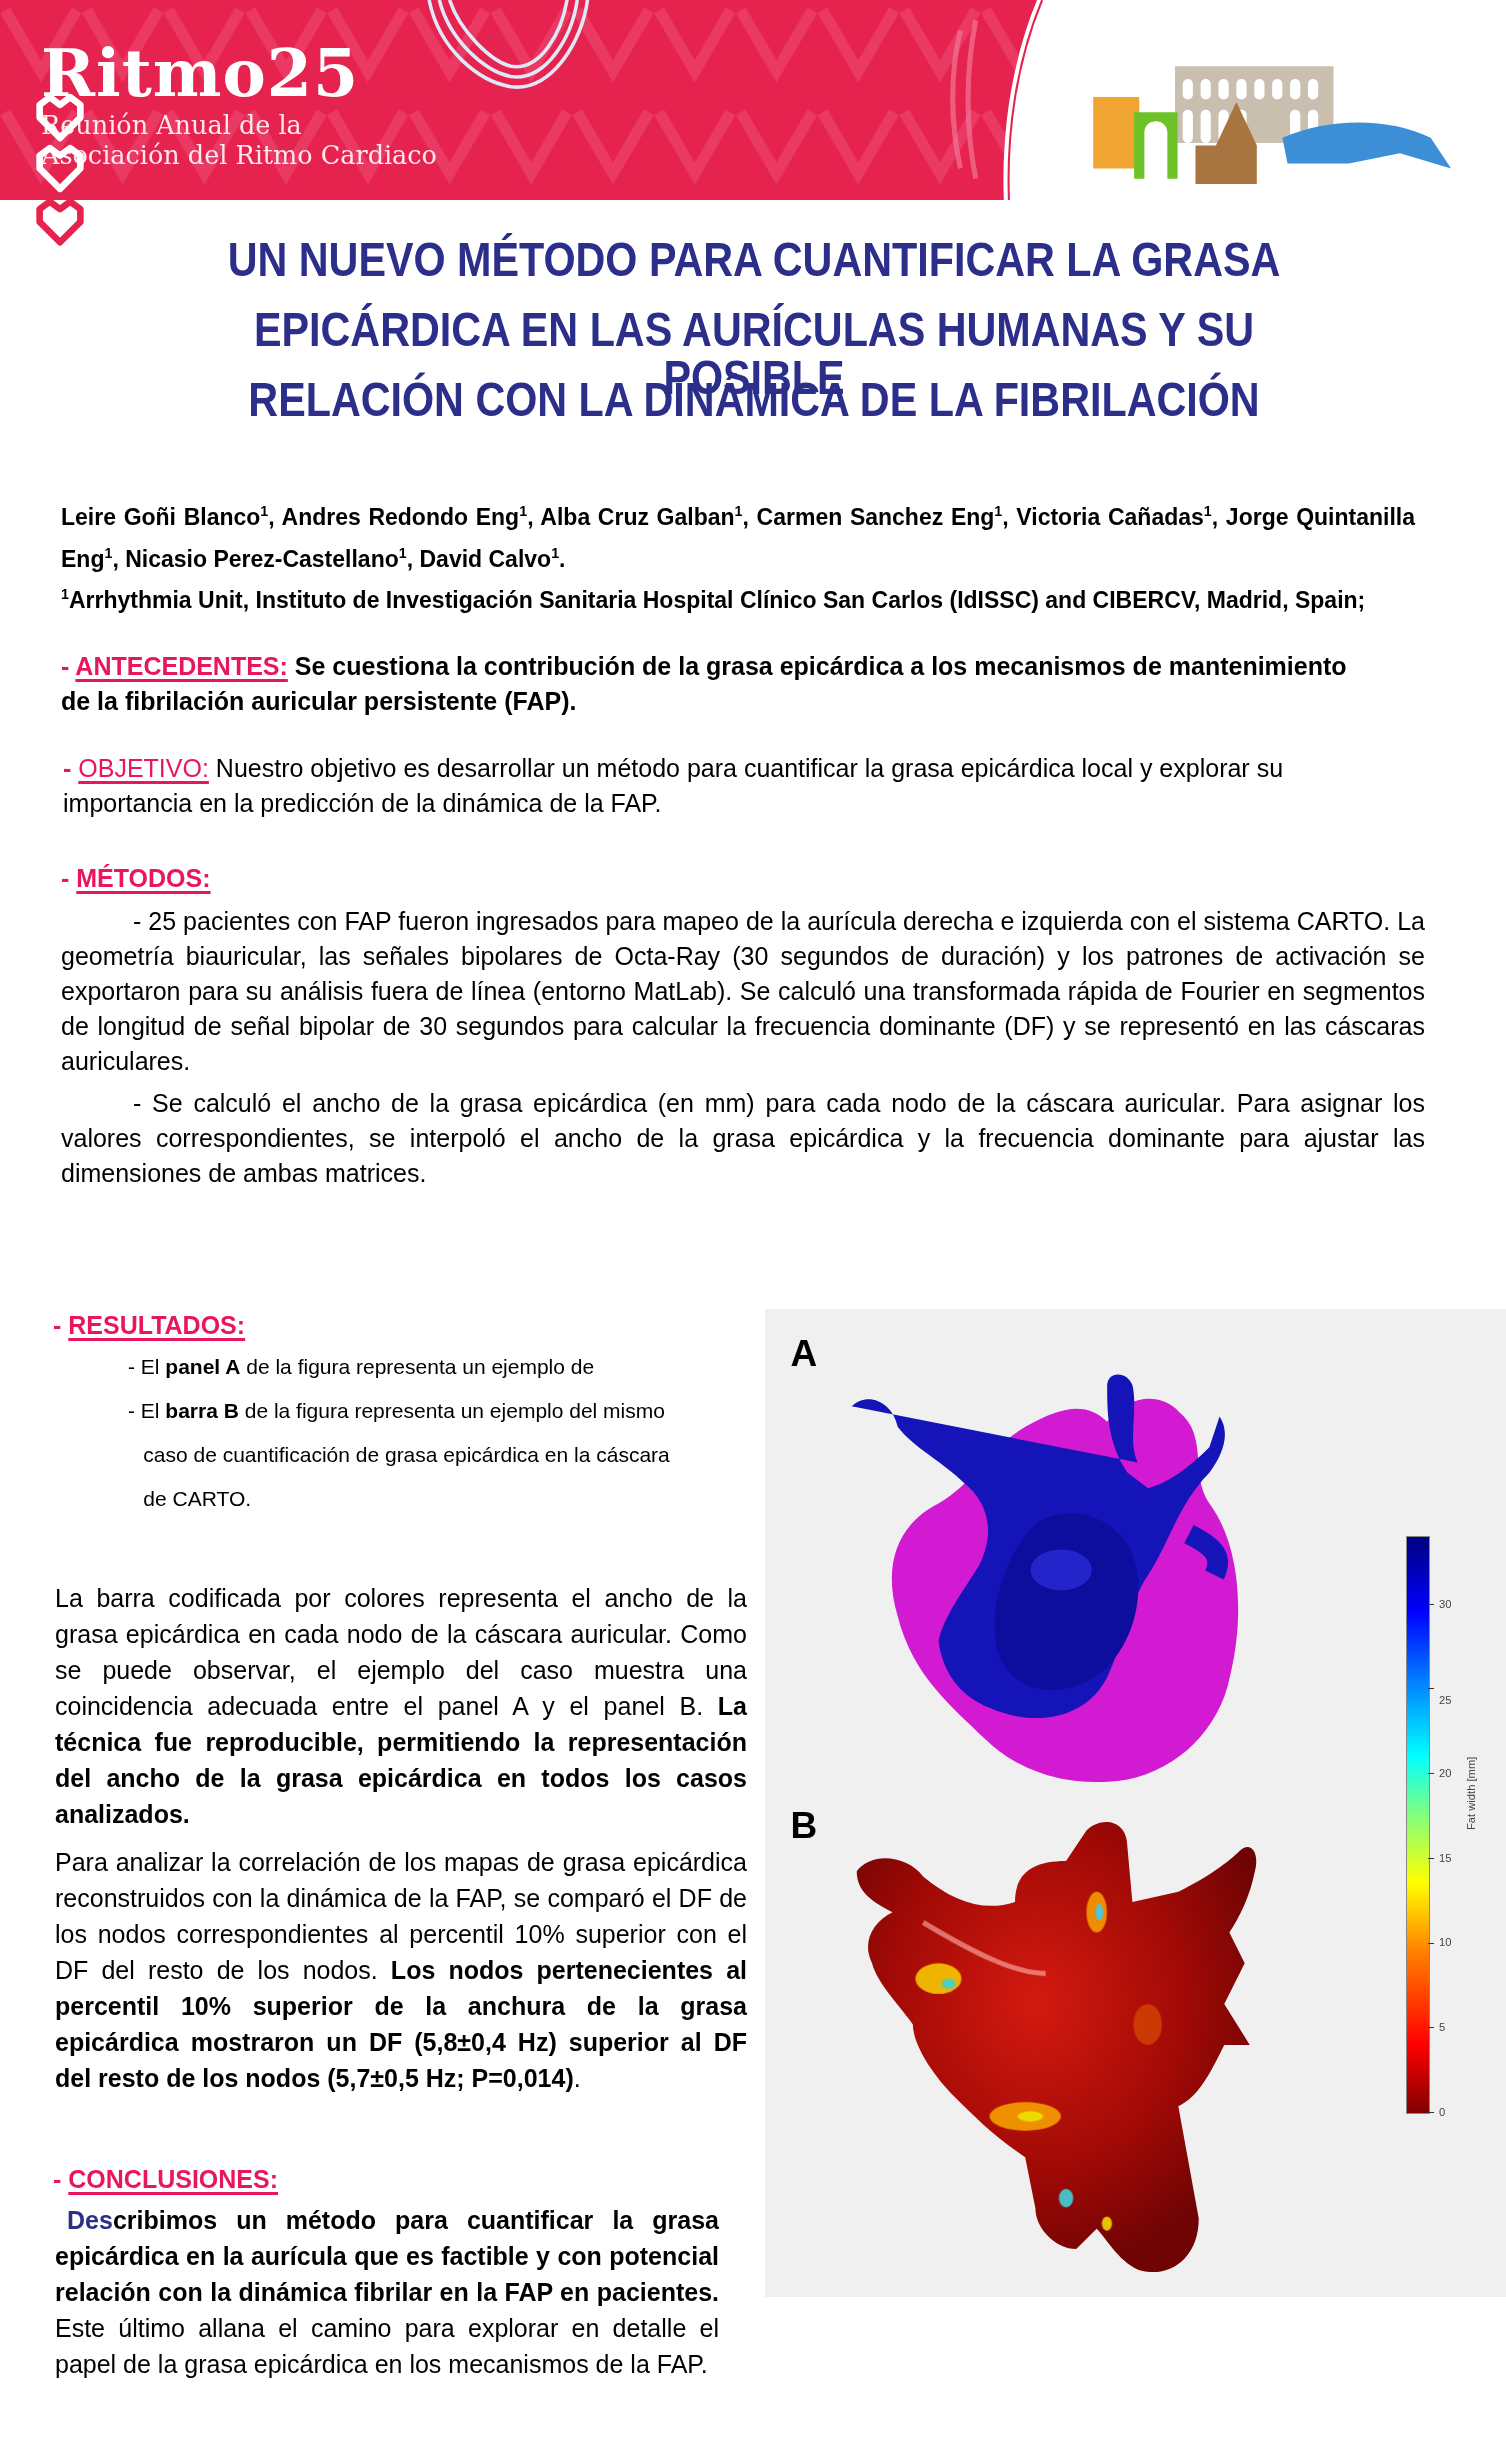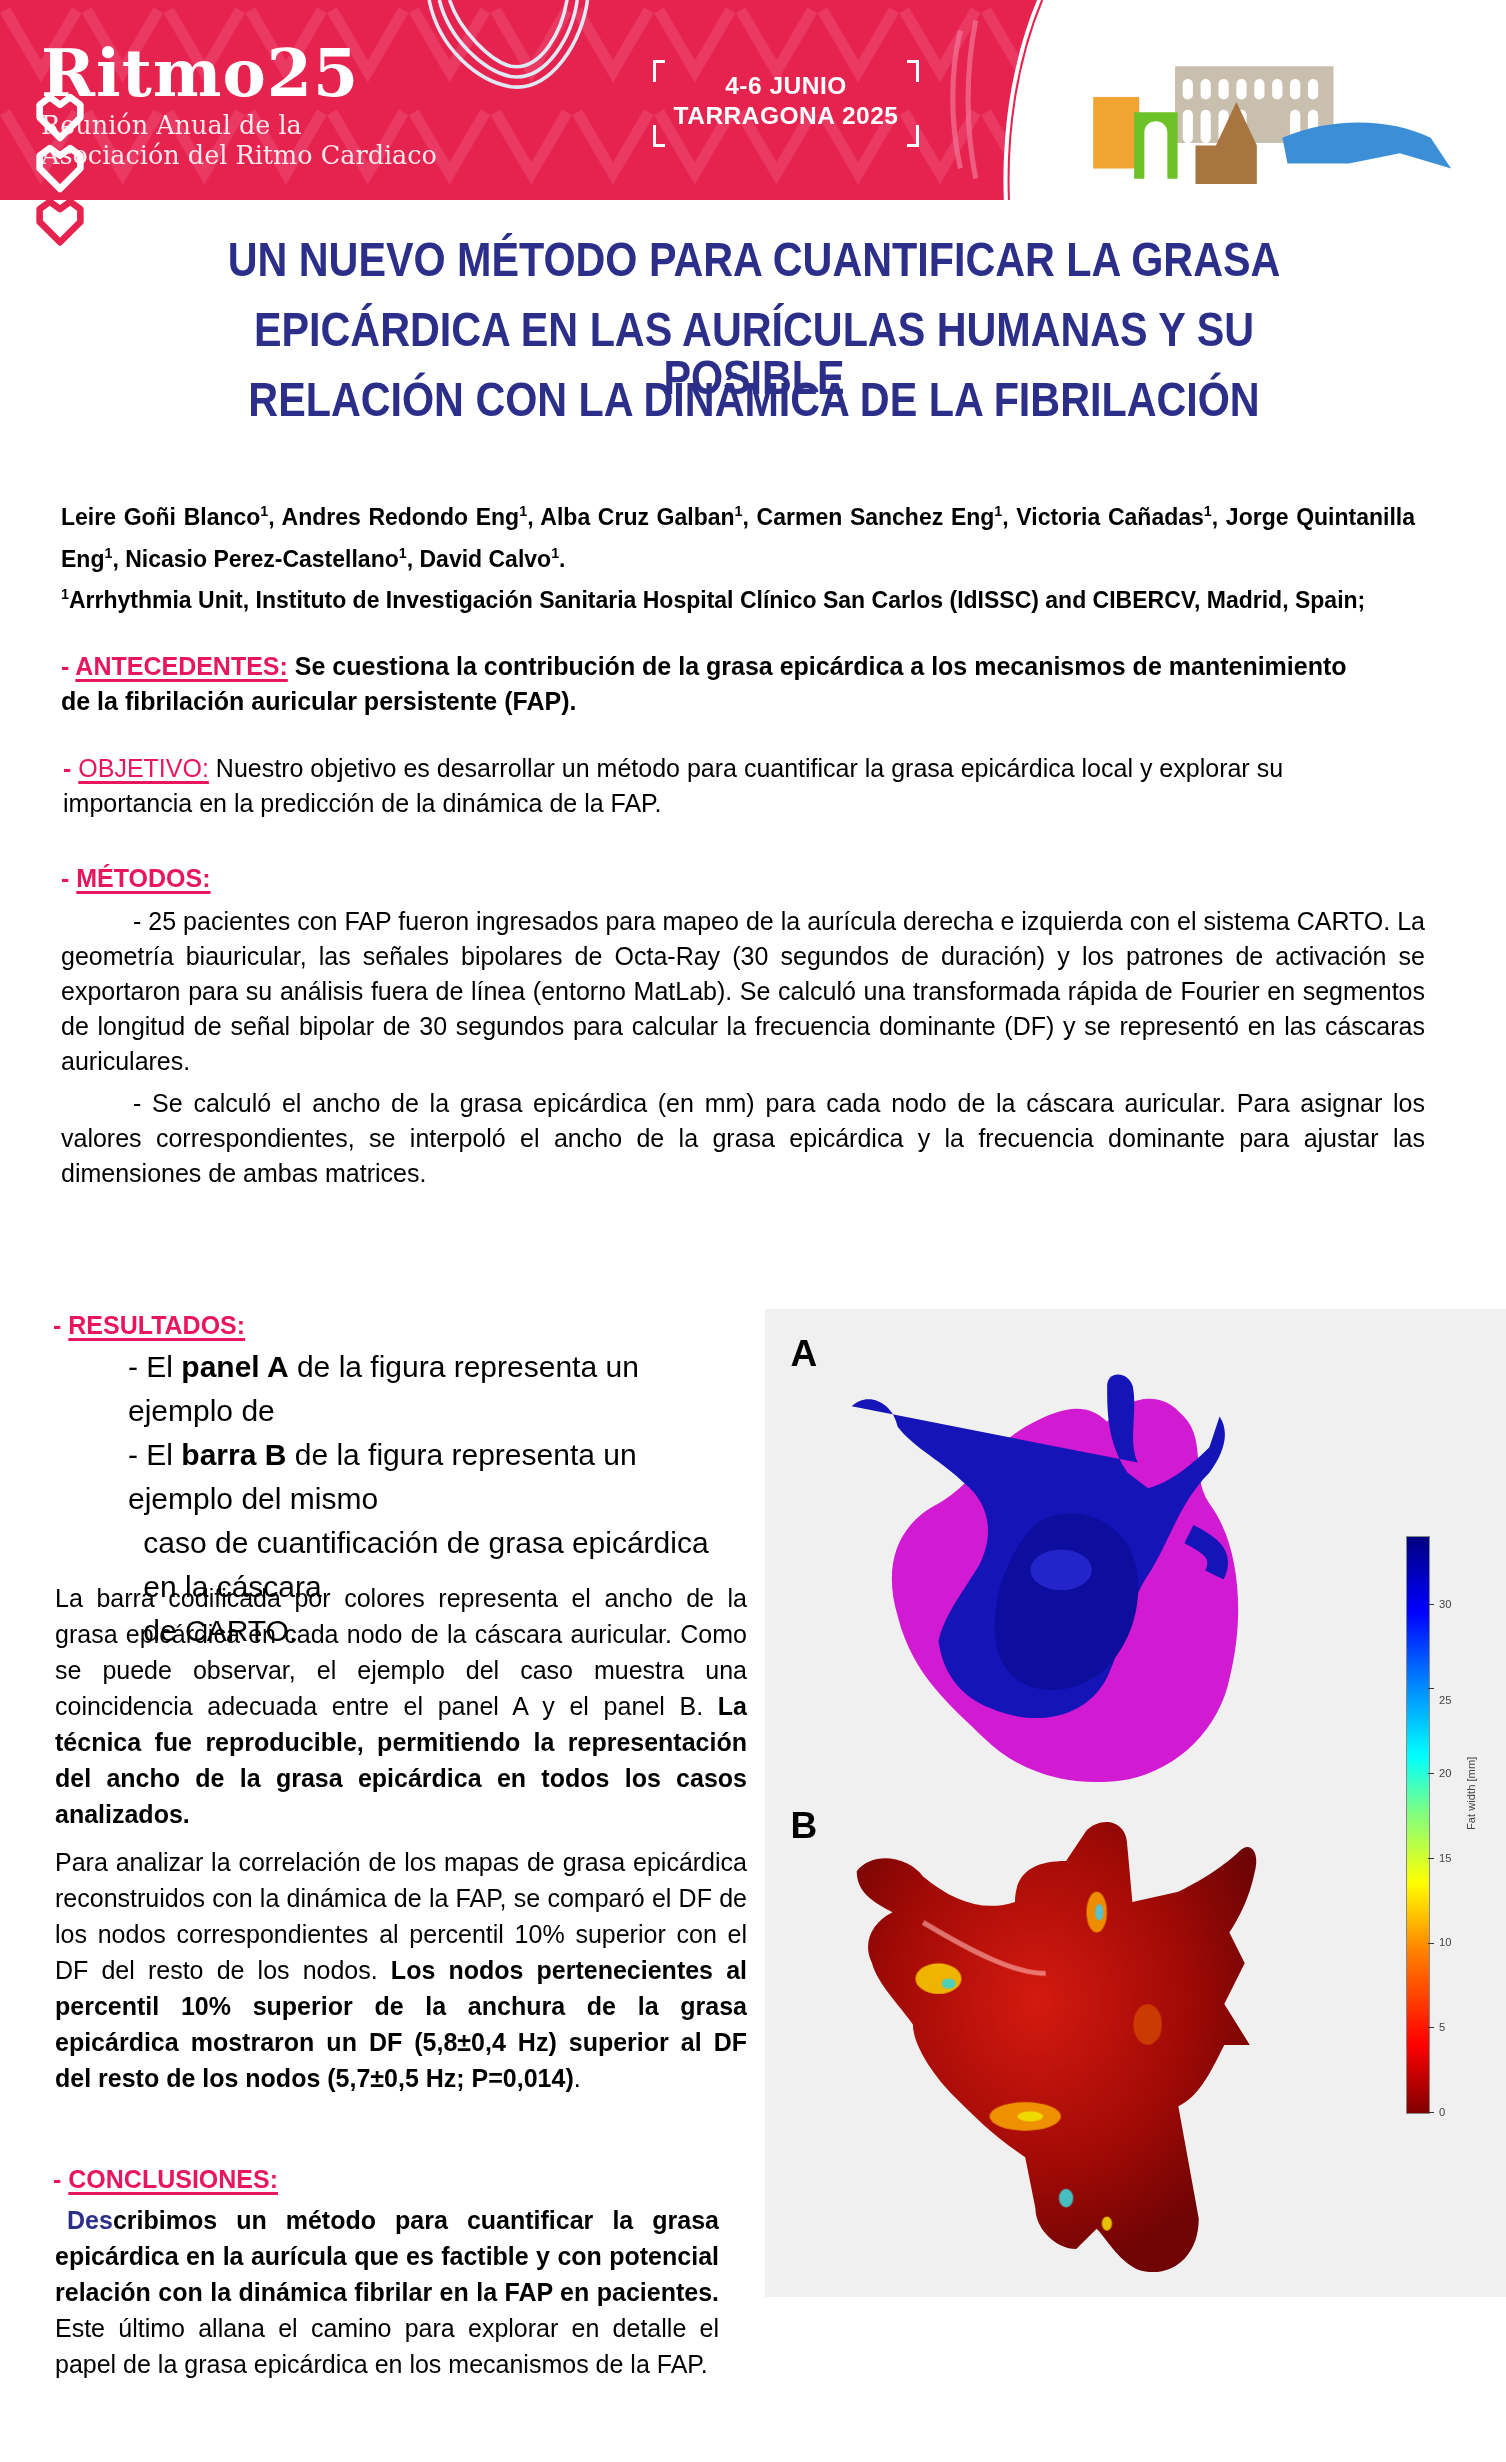--- a/index.html
+++ b/index.html
@@ -52,21 +52,21 @@
   .justify { text-align: justify; }
   .indent { text-indent: 72px; }
 
   #antecedentes { left: 61px; top: 649px; width: 1308px; }
   #objetivo     { left: 63px; top: 751px; width: 1328px; }
   #metodos-head { left: 61px; top: 861px; }
   #metodos      { left: 61px; top: 904px; width: 1364px; }
   #metodos p    { margin: 0 0 7.2px 0; }
 
   #resultados-head { left: 53px; top: 1308px; }
-  #res-bullets { left: 128px; top: 1345px; width: 613px; font-size: 30px; line-height: 44px; }
+  #res-bullets { left: 128px; top: 1345px; width: 613px; font-size: 21px; line-height: 44px; }
   #res-bullets .cont { padding-left: 15.3px; }
   #res-p1 { left: 55px; top: 1580px; width: 692px; line-height: 36px; }
   #res-p2 { left: 55px; top: 1844px; width: 692px; line-height: 36px; }
   #conclusiones-head { left: 53px; top: 2162px; }
   #conclusiones { left: 55px; top: 2202px; width: 664px; line-height: 36px; }
   .accent-navy { color: #2c2f8a; margin-left: 12px; }
 
   
   .figure { position: absolute; left: 765px; top: 1309px; width: 741px; height: 988px;
             background: #f0f0f0; }
@@ -104,28 +104,20 @@
     <g fill="none" stroke="#f27596" stroke-width="10" opacity="0.7">
       <path d="M1880 60 C1860 140 1860 240 1880 330"></path>
       <path d="M1910 40 C1890 140 1890 250 1910 350"></path>
     </g>
   </svg>
 
   <div class="logo-word">Ritmo25</div>
   <div class="logo-sub l1">Reunión Anual de la</div>
   <div class="logo-sub l2">Asociación del Ritmo Cardiaco</div>
 
-  <div class="date-box">
-    <span class="corner c-tl"></span>
-    <span class="corner c-tr"></span>
-    <span class="corner c-bl"></span>
-    <span class="corner c-br"></span>
-    <div class="date-line d1">4-6 JUNIO</div>
-    <div class="date-line d2">TARRAGONA 2025</div>
-  </div>
 
   <svg class="monuments" viewBox="0 0 800 240">
     <g>
       <rect x="180" y="10" width="310" height="150" fill="#c9bfae"></rect>
       <g fill="#ffffff">
         <rect x="195" y="35" width="20" height="40" rx="10"></rect>
           <rect x="230" y="35" width="20" height="40" rx="10"></rect>
         <rect x="265" y="35" width="20" height="40" rx="10"></rect>
           <rect x="300" y="35" width="20" height="40" rx="10"></rect>
         <rect x="335" y="35" width="20" height="40" rx="10"></rect>

